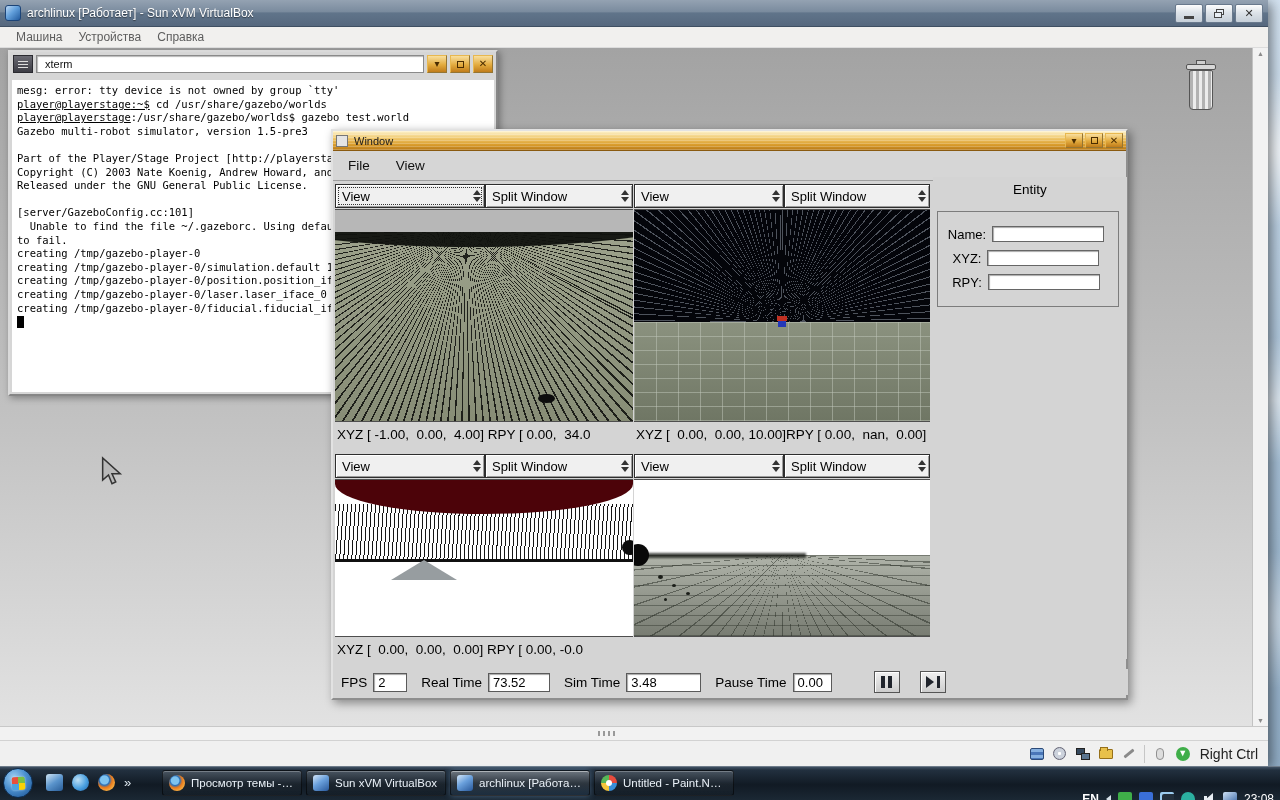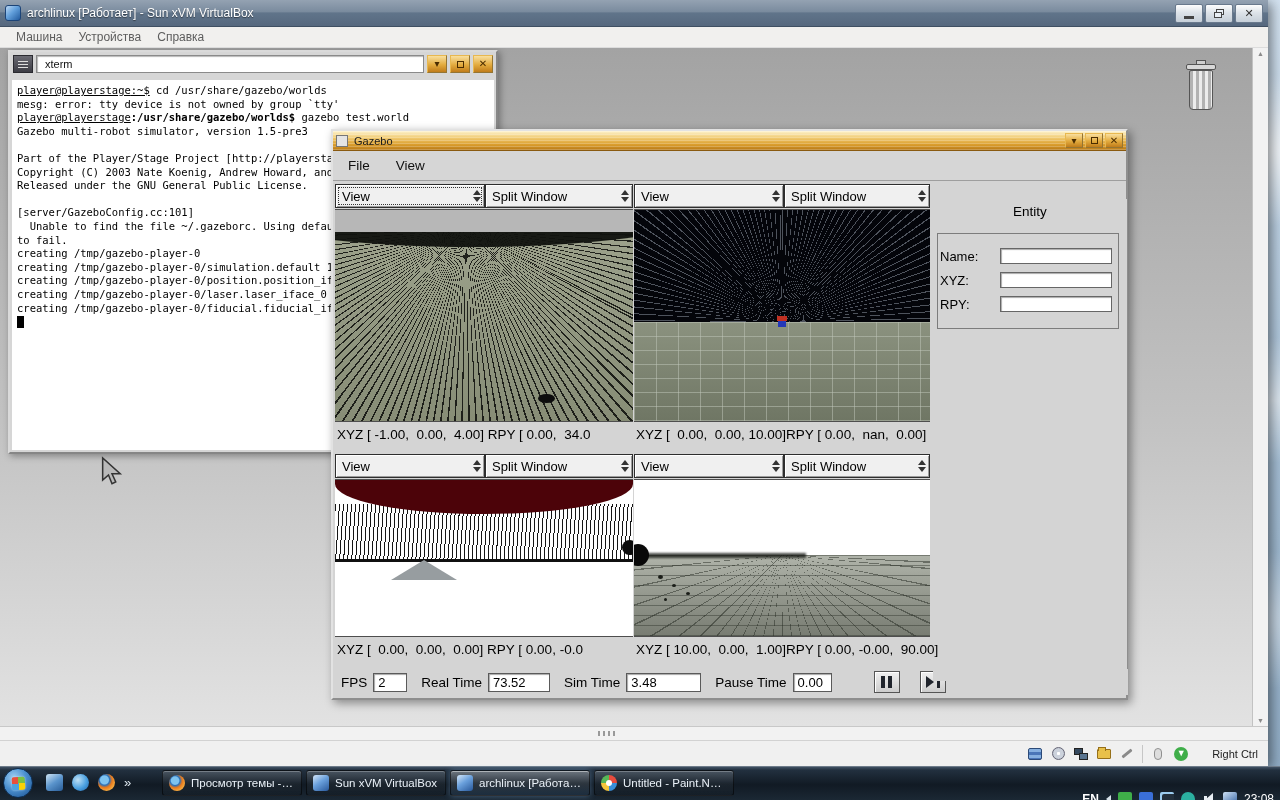--- a/index.html
+++ b/index.html
@@ -38,31 +38,31 @@
 
 .vm-trash{position:absolute;left:1186px;top:12px;width:30px;height:56px}
 .trash-handle{width:10px;height:4px;border:1px solid #555;border-bottom:none;margin:0 auto;background:#cfcfcf}
 .trash-lid{width:30px;height:6px;background:#d8d8d8;border:1px solid #555;border-radius:2px}
 .trash-body{width:24px;height:40px;margin:0 auto;border:1px solid #555;border-radius:2px 2px 4px 4px;background:repeating-linear-gradient(90deg,#b2b2b2 0 3px,#ececec 3px 6px)}
 
 
 .vm-cursor{position:absolute;left:98px;top:408px;width:28px;height:32px;z-index:9}
 
 
-.xterm{position:absolute;left:8px;top:2px;width:490px;height:404px;background:#d6d6d6;border:2px outset #dadada;box-shadow:2px 2px 7px rgba(0,0,0,.35);z-index:2}
+.xterm{position:absolute;left:8px;top:2px;width:490px;height:346px;background:#d6d6d6;border:2px outset #dadada;box-shadow:2px 2px 7px rgba(0,0,0,.35);z-index:2}
 .xt-title{height:24px;display:flex;align-items:center;gap:3px;padding:2px 3px}
 .xt-menu-btn{width:20px;height:18px;background:linear-gradient(#6a6a72,#3c3c44);border:1px solid #2a2a30;display:flex;align-items:center;justify-content:center}
 .xt-menu-btn i{width:10px;height:7px;background:repeating-linear-gradient(180deg,#ddd 0 1px,transparent 1px 3px)}
 .xt-title-field{flex:1;height:18px;background:#fff;border:1px solid #8a8a8a;box-shadow:inset 1px 1px 1px #b8b8b8;font-size:11px;display:flex;align-items:center;padding-left:8px;color:#111}
 .amber-btn{width:20px;height:18px;border:1px outset #e8b850;background:linear-gradient(#f9df9e 0%,#e3ab3e 55%,#c07c1a 100%);display:flex;align-items:center;justify-content:center;font-size:10px;color:#4a2c00;line-height:1}
 .amber-btn .sq{width:7px;height:7px;border:1.5px solid #4a2c00}
 .xt-body{position:absolute;left:2px;top:28px;right:2px;bottom:2px;background:#fff;padding:4px 0 0 5px;font-family:"DejaVu Sans Mono",monospace;font-size:10.5px;color:#000;overflow:hidden}
 .tl-line{height:13.6px;white-space:pre}
 .u{text-decoration:underline}
-.bld{font-weight:bold}
+.bld{font-weight:normal}
 .term-cursor{width:7px;height:12px;background:#000;margin-top:1px}
 
 
 .gz{position:absolute;left:331px;top:81px;width:797px;height:571px;background:#d4d4d4;border:2px outset #e2e2e2;box-shadow:3px 3px 9px rgba(0,0,0,.4);z-index:5}
 .gz-title{position:absolute;left:0;top:0;right:0;height:20px;display:flex;align-items:center;padding:0 3px;
  background:repeating-linear-gradient(180deg,rgba(255,255,255,.22) 0 1px,rgba(255,255,255,0) 1px 3px),
  linear-gradient(#fdf3cf 0%,#f1cc74 35%,#dc9f2e 70%,#b87916 100%);border-bottom:1px solid #8a5a10}
 .gz-winicon{width:12px;height:12px;background:#e4e4e4;border:1px solid #777;margin-right:6px}
 .gz-title-text{font-size:11px;color:#1a1a1a}
 .gz-title .amber-btn{width:18px;height:15px;margin-left:2px}
@@ -106,24 +106,24 @@
 .cv-br{height:158px;background:#fff}
 .br-ground{position:absolute;left:0;right:0;bottom:0;height:52%;background:
  repeating-conic-gradient(from 95deg at 50% 0, rgba(38,43,35,.5) 0 .55deg, rgba(0,0,0,0) .55deg 6.5deg),
  repeating-linear-gradient(180deg, rgba(48,53,45,.45) 0 1px, rgba(0,0,0,0) 1px 10px),
  linear-gradient(#b0b4aa 0%,#787c72 100%)}
 .br-hz{position:absolute;left:0;top:calc(48% - 2px);width:58%;height:5px;background:rgba(25,28,22,.8);filter:blur(1px)}
 .br-ball{position:absolute;left:-7px;top:calc(48% - 11px);width:22px;height:22px;border-radius:50%;background:#090909}
 .br-dot{position:absolute;border-radius:50%;background:#1a1d18}
 
 
-.gz-panel{position:absolute;left:600px;top:68px;width:194px;height:482px;background:#d4d4d4;z-index:1}
+.gz-panel{position:absolute;left:600px;top:46px;width:194px;height:482px;background:#d4d4d4;z-index:1}
 .panel-title{text-align:center;font-size:13.5px;color:#000;margin-top:5px}
 .fieldbox{margin:14px 8px 0 4px;border:1px solid #7c7c7c;padding:6px 4px 8px 0}
-.frow{display:flex;align-items:center;justify-content:space-between;gap:6px;margin:8px 2px}
+.frow{display:flex;align-items:center;justify-content:center;gap:6px;margin:8px 2px}
 .frow label{font-size:13px;color:#000}
 .gz-input{width:112px;height:16px;background:#fff;border:1px solid #666;box-shadow:inset 1px 1px 1px #aaa;font-size:12px;padding:0 2px;font-family:"Liberation Sans",sans-serif}
 
 
 .gz-controls{position:absolute;left:2px;top:538px;width:793px;height:26px;display:flex;align-items:center;font-size:13.5px;color:#000;padding-left:6px;background:#d4d4d4}
 .gz-field{height:19px;background:#fff;border:1px solid #5a5a5a;box-shadow:inset 1px 1px 1px #a8a8a8;display:flex;align-items:center;padding-left:4px;font-size:13px;margin-left:6px}
 .f-fps{width:34px}.f-rt{width:62px}.f-st{width:75px}.f-pt{width:39px}
 .lbl{margin-left:14px}
 .gz-btn{width:26px;height:22px;margin-left:20px;background:linear-gradient(#f0f0f0,#cdcdcd);border:1px solid #555;box-shadow:inset 1px 1px 0 #fff;display:flex;align-items:center;justify-content:center;gap:3px}
 .pause-bar{width:4px;height:12px;background:#20242c}
@@ -138,21 +138,21 @@
 .ic-cd{width:13px;height:13px;border-radius:50%;border:1px solid #667;background:radial-gradient(circle,#fff 0 18%,#ccd2dc 19% 60%,#98a2b0 100%)}
 .ic-net{position:relative;width:14px;height:12px}
 .ic-net i{position:absolute;width:9px;height:7px;background:#35495e;border:1px solid #222}
 .ic-net .m2{left:5px;top:5px;background:#5a7590}
 .ic-folder{width:14px;height:10px;background:#e8c04a;border:1px solid #96701a;border-radius:1px;position:relative}
 .ic-folder:before{content:"";position:absolute;left:0;top:-3px;width:6px;height:3px;background:#e8c04a;border:1px solid #96701a;border-bottom:none}
 .ic-pencil{width:12px;height:3px;background:#8a8a8a;border-radius:1px;transform:rotate(-40deg)}
 .sb-sep{width:1px;height:18px;background:#c6c6c6}
 .ic-mouse{width:8px;height:12px;border:1px solid #909090;border-radius:4px;background:#ddd}
 .ic-keycap{width:14px;height:14px;border-radius:50%;background:#3fae49;color:#fff;font-size:9px;display:flex;align-items:center;justify-content:center;line-height:1}
-.hostkey{font-size:11px;color:#222;margin-left:16px}
+.hostkey{font-size:14px;color:#222;margin-left:2px}
 
 
 .taskbar{position:absolute;left:0;top:766px;width:1280px;height:34px;background:linear-gradient(180deg,#4b5d70 0%,#22303f 12%,#111a24 55%,#1b2834 100%);box-shadow:inset 0 1px 0 rgba(255,255,255,.22);z-index:20}
 .start-orb{position:absolute;left:3px;top:2px;width:30px;height:30px;border-radius:50%;background:radial-gradient(circle at 35% 30%,#9ccdf2 0%,#4b90d0 45%,#1a4f8e 100%);border:1px solid #0c2c50;display:flex;align-items:center;justify-content:center}
 .win-flag{width:13px;height:13px;border-radius:2px;transform:rotate(-4deg);background:conic-gradient(#7bc143 0 25%,#fbd206 25% 50%,#4aa3e0 50% 75%,#e8513d 75%);box-shadow:0 0 2px rgba(255,255,255,.7)}
 .qlaunch{position:absolute;left:46px;top:8px;display:flex;align-items:center;gap:9px}
 .ql-icon{width:17px;height:17px;border-radius:3px}
 .ql-desktop{background:linear-gradient(145deg,#cfe4f4 0%,#5a94cc 50%,#295d98 100%)}
 .ql-ie{border-radius:50%;background:radial-gradient(circle at 35% 35%,#bfe0f4 0%,#4aa0e0 55%,#1d5fa4 100%)}
 .ql-firefox{border-radius:50%;background:radial-gradient(circle at 38% 35%,#7ec3f0 0 26%,#2a6fb8 34%,#e87a1e 50%,#f4a73c 72%,#c65a10 100%)}
@@ -223,22 +223,22 @@
               <i></i>
             </div>
           <div class="xt-title-field">xterm</div>
           <div class="amber-btn">▾</div>
           <div class="amber-btn">
               <span class="sq"></span>
             </div>
           <div class="amber-btn">✕</div>
         </div>
         <div class="xt-body">
+          <div class="tl-line">mesg: error: tty device is not owned by group `tty'</div>
           <div class="tl-line"><span class="u">player@playerstage</span><span class="u">:~$</span><span> cd /usr/share/gazebo/worlds</span></div>
-          <div class="tl-line">mesg: error: tty device is not owned by group `tty'</div>
           <div class="tl-line"><span class="u">player@playerstage</span><span class="bld">:/usr/share/gazebo/worlds$</span><span> gazebo test.world</span></div>
           <div class="tl-line">Gazebo multi-robot simulator, version 1.5-pre3</div>
           <div class="tl-line"></div>
           <div class="tl-line">Part of the Player/Stage Project [http://playerstage</div>
           <div class="tl-line">Copyright (C) 2003 Nate Koenig, Andrew Howard, and c</div>
           <div class="tl-line">Released under the GNU General Public License.</div>
           <div class="tl-line"></div>
           <div class="tl-line">[server/GazeboConfig.cc:101]</div>
           <div class="tl-line">  Unable to find the file ~/.gazeborc. Using default</div>
           <div class="tl-line">to fail.</div>
@@ -247,21 +247,21 @@
           <div class="tl-line">creating /tmp/gazebo-player-0/position.position_ifac</div>
           <div class="tl-line">creating /tmp/gazebo-player-0/laser.laser_iface_0 11</div>
           <div class="tl-line">creating /tmp/gazebo-player-0/fiducial.fiducial_ifac</div>
           <div class="term-cursor"></div>
         </div>
       </div>
 
       <div class="gz">
         <div class="gz-title">
           <div class="gz-winicon"></div>
-          <div class="gz-title-text">Gazebo</div>
+          <div class="gz-title-text">Window</div>
           <div class="gz-title-btns">
             <div class="amber-btn">▾</div>
             <div class="amber-btn">
                 <span class="sq"></span>
               </div>
             <div class="amber-btn">✕</div>
           </div>
         </div>
         <div class="gz-menu">
           <span>File</span>
@@ -362,21 +362,20 @@
           </div>
           <div class="gz-canvas cv-br">
             <div class="br-ground"></div>
             <div class="br-hz"></div>
             <div class="br-ball"></div>
             <div class="br-dot" style="left:24px;top:95px;width:5px;height:4px"></div>
             <div class="br-dot" style="left:38px;top:104px;width:4px;height:3px"></div>
             <div class="br-dot" style="left:52px;top:112px;width:4px;height:3px"></div>
             <div class="br-dot" style="left:30px;top:118px;width:3px;height:3px"></div>
           </div>
-          <div class="vstatus">XYZ [ 10.00,  0.00,  1.00]RPY [ 0.00, -0.00,  90.00]</div>
         </div>
 
         <div class="gz-panel">
           <div class="panel-title">Entity</div>
           <div class="fieldbox">
             <div class="frow">
               <label>Name:</label>
               <input class="gz-input" style="">
             </div>
             <div class="frow">

